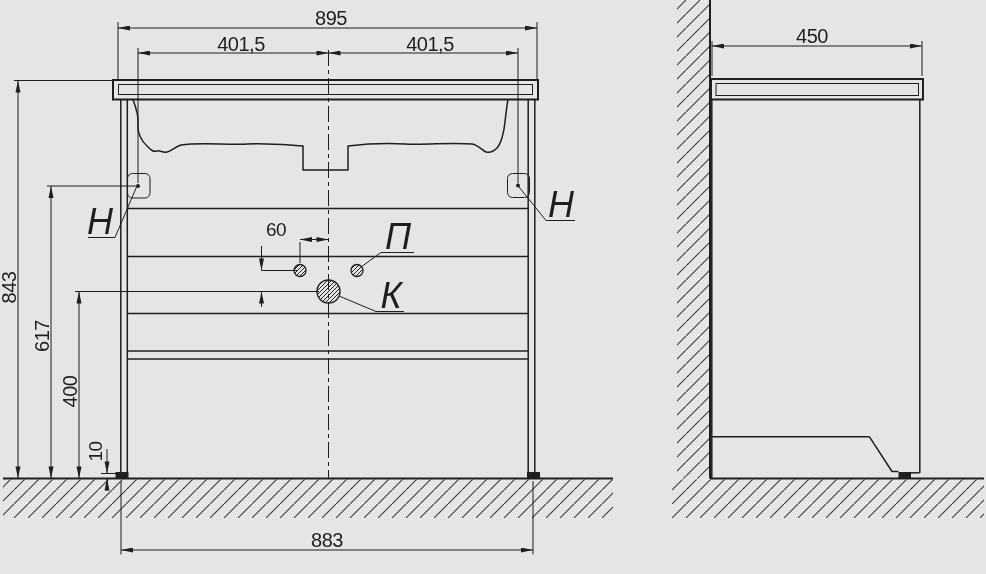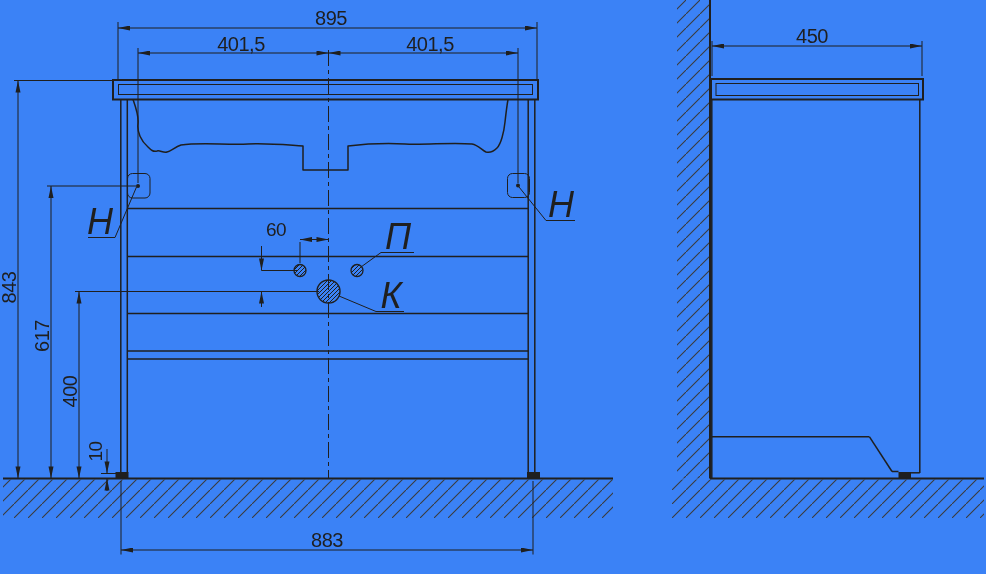--- a/index.html
+++ b/index.html
@@ -1,16 +1,16 @@
 <!DOCTYPE html>
 <html><head>
 <meta charset="utf-8">
 <style>
   html,body{margin:0;padding:0;background:#ffffff;}
-  #stage{position:relative;width:986px;height:574px;background:#3b82f6;overflow:hidden;}
+  #stage{position:relative;width:986px;height:574px;background:#e5e5e5;overflow:hidden;}
   svg{display:block;}
   text{font-family:"Liberation Sans",sans-serif;fill:#1f1f1f;}
   .dim{font-size:20px;letter-spacing:-0.5px;}
   .dim-sm{font-size:19px;letter-spacing:-0.5px;}
   .cal{font-size:36px;font-style:italic;font-family:"Liberation Sans",sans-serif;}
   .thin{stroke:#1f1f1f;stroke-width:1;fill:none;}
   .med{stroke:#1f1f1f;stroke-width:1.5;fill:none;}
   .thick{stroke:#1f1f1f;stroke-width:2;fill:none;}
 </style>
 </head>

